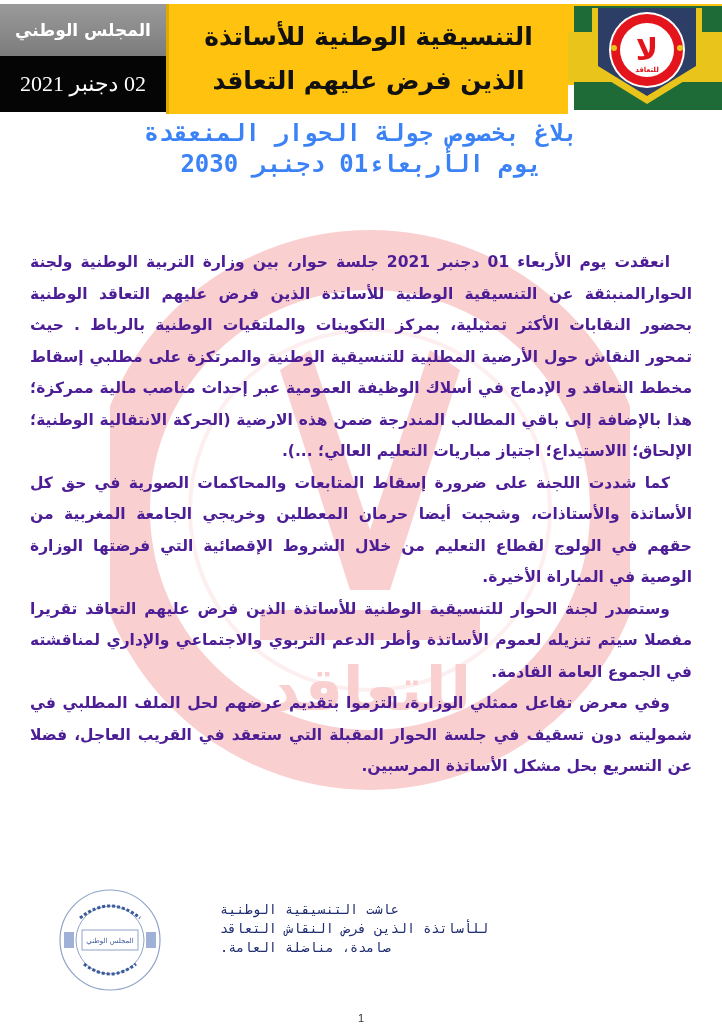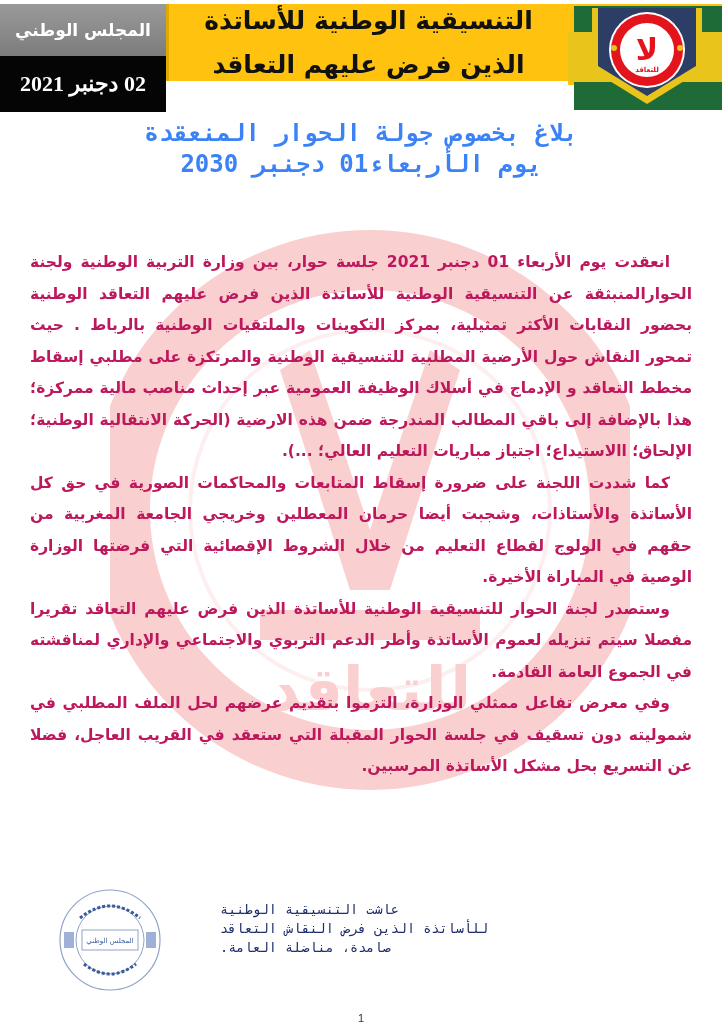--- a/index.html
+++ b/index.html
@@ -47,33 +47,33 @@
     }
     .hdr-date {
       position: absolute;
       left: 0;
       top: 52px;
       width: 166px;
       height: 56px;
       background: #050505;
       color: #ffffff;
       font-family: "Liberation Serif", serif;
-      font-weight: bold;
+      font-weight: normal;
       font-size: 22px;
       display: flex;
       align-items: center;
       justify-content: center;
       direction: rtl;
     }
     .hdr-title {
       position: absolute;
       left: 166px;
       top: 0;
       width: 402px;
-      height: 77px;
+      height: 110px;
       background: #fec20f;
       border-left: 3px solid #e0a800;
       box-sizing: border-box;
       display: flex;
       flex-direction: column;
       align-items: center;
       justify-content: center;
       direction: rtl;
       color: #111111;
       font-weight: bold;
@@ -134,21 +134,21 @@
       font-size: 24px;
       line-height: 31px;
       letter-spacing: 3px;
     }
     
     .content {
       position: absolute;
       top: 247px;
       left: 30px;
       width: 662px;
-      color: #be185d;
+      color: #4c1d95;
       font-family: "DejaVu Sans", sans-serif;
       font-weight: bold;
       font-size: 15.5px;
       line-height: 31.5px;
       text-align: justify;
     }
     .content p {
       margin: 0;
       text-indent: 22px;
     }

